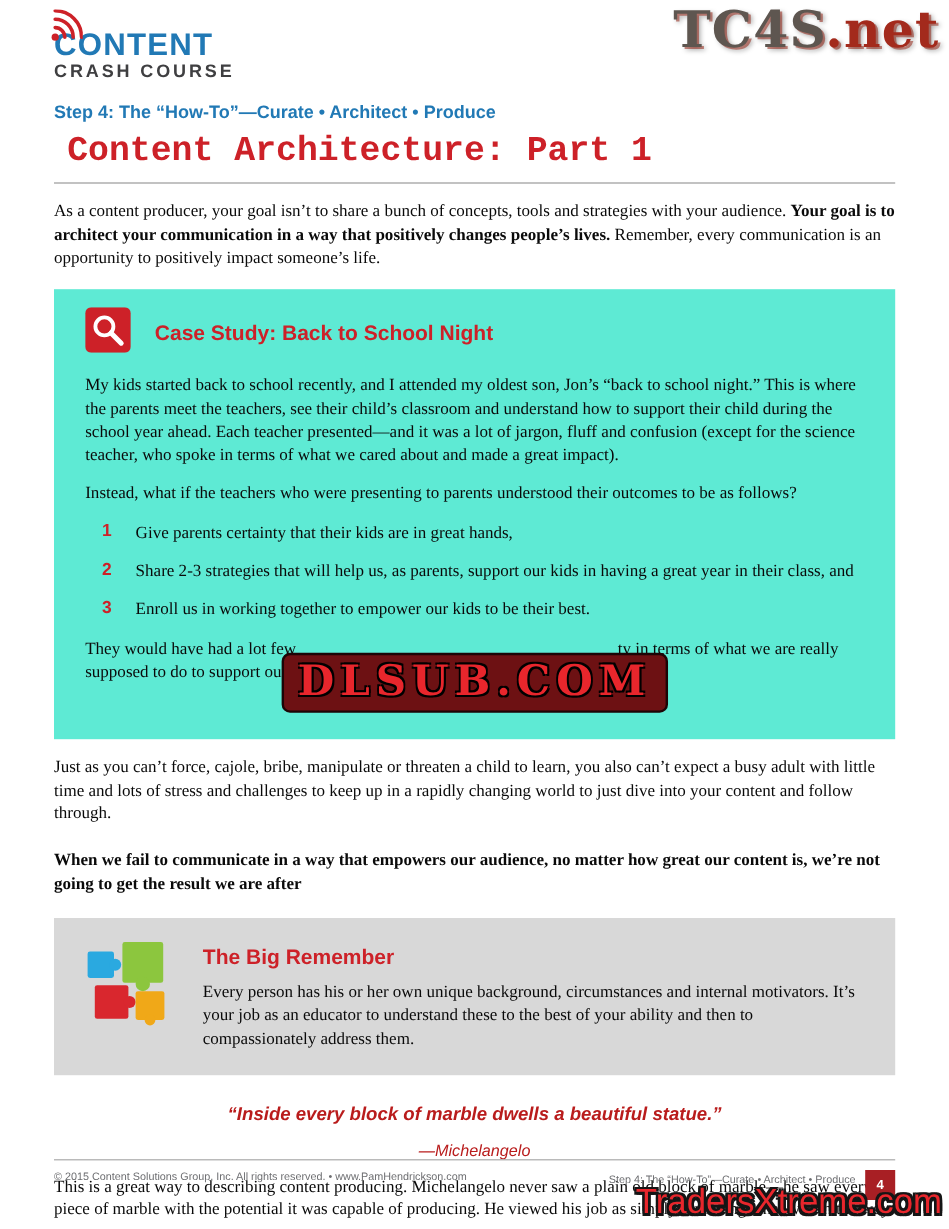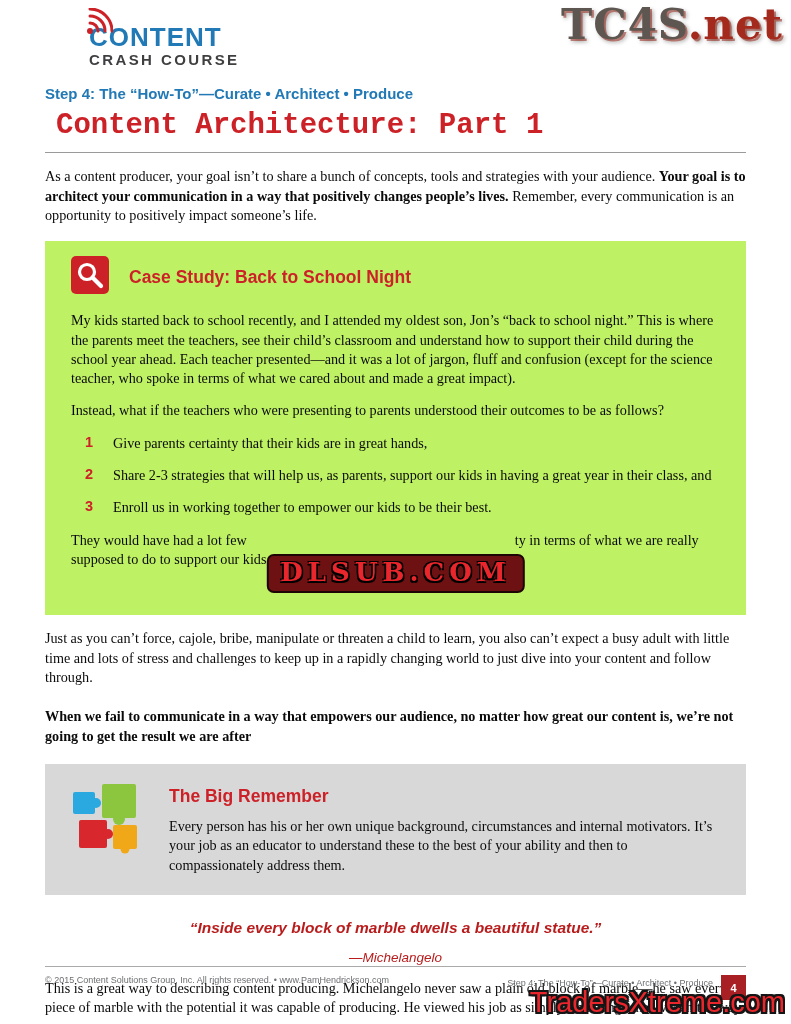--- a/index.html
+++ b/index.html
@@ -4,52 +4,52 @@
 <style>
   * { margin:0; padding:0; box-sizing:border-box; }
   html,body { background:#ffffff; }
   .page {
     position:relative; width:791px; height:1024px; background:#fff; overflow:hidden;
     font-family:"Liberation Serif","DejaVu Serif",serif; color:#0a0a0a;
   }
   .content { padding:16px 45px 0 45px; }
 
   
-  .logo { position:relative; padding-top:8px; width:220px;margin-left:44px; }
+  .logo { position:relative; padding-top:8px; width:220px; }
   .logo-title { font-family:"Liberation Sans",sans-serif; font-weight:bold; font-size:26px;
     color:#2179b5; letter-spacing:1px; line-height:1.05; }
   .logo-sub { font-family:"Liberation Sans",sans-serif; font-weight:bold; font-size:15px;
     color:#3f3f41; letter-spacing:2.4px; line-height:1.2; }
   .broadcast-icon { position:absolute; left:-6px; top:-8px; }
 
   .step-heading { margin-top:16px; font-family:"Liberation Sans",sans-serif; font-weight:bold;
     font-size:15px; color:#2179b5; }
   .page-title { margin-top:7px; font-family:Liberation Mono, monospace; font-weight:bold;
     font-size:29px; color:#cd2128;margin-left:11px; }
   .rule { border:none; border-top:1px solid #9a9a9a; margin-top:10px; }
 
   .para { margin-top:14px; font-size:14.2px; line-height:1.36; }
   .bold { font-weight:bold; }
 
   
-  .case-box { position:relative; margin-top:16px; background:#bef264; padding:15px 26px 46px 26px; }
+  .case-box { position:relative; margin-top:16px; background:#5eead4; padding:15px 26px 46px 26px; }
   .case-header { display:flex; align-items:center; gap:20px; }
   .case-title { font-family:"Liberation Sans",sans-serif; font-weight:bold; font-size:17.5px; color:#cd2128; }
   .case-box .para { margin-top:13px; }
   .case-list { margin-top:2px; }
   .case-item { display:flex; gap:16px; margin-top:13px; padding-left:14px; }
   .case-num { font-family:"Liberation Sans",sans-serif; font-weight:bold; color:#cd2128;
     font-size:14.5px; min-width:12px; }
   .case-item-text { font-size:14.2px; line-height:1.36; }
   .wm-gap { display:inline-block; width:268px; height:2px; }
 
   .dlsub {
     position:absolute; left:50%; transform:translateX(-50%); bottom:22px;
     background:#6d1113; border:2px solid #1d0506; border-radius:7px; padding:1px 12px 4px;
-    font-family:"DejaVu Serif",serif; font-weight:bold; font-size:26px; letter-spacing:5px;
+    font-family:"DejaVu Serif",serif; font-weight:bold; font-size:35px; letter-spacing:5px;
     color:#e8262c; white-space:nowrap;
     text-shadow:-1.5px -1.5px 0 #000, 1.5px -1.5px 0 #000, -1.5px 1.5px 0 #000, 1.5px 1.5px 0 #000;
   }
 
   .emphasis { margin-top:20px; }
 
   
   .takeaway-box { margin-top:18px; background:#d8d8d8; padding:18px 26px 20px 26px;
     display:grid; grid-template-columns:98px 1fr; }
   .takeaway-title { font-family:"Liberation Sans",sans-serif; font-weight:bold; font-size:17.5px;

